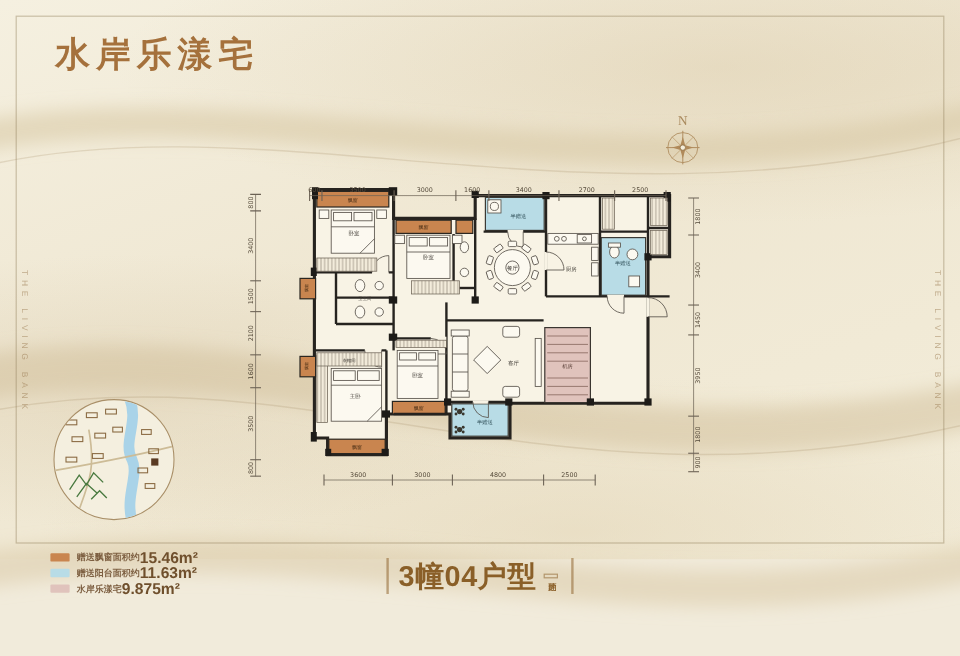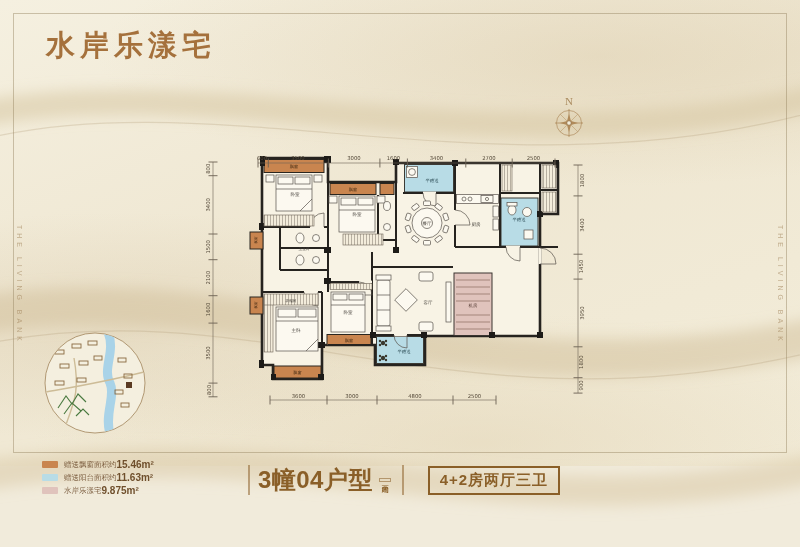--- a/index.html
+++ b/index.html
@@ -36,22 +36,22 @@
   .compass{position:absolute;left:552px;top:96px;width:34px;z-index:3;text-align:center;}
   .compass-n{font-size:11px;color:#a98a5e;font-family:"Liberation Serif",serif;line-height:10px;}
   .plan{position:absolute;left:200px;top:92px;z-index:2;}
   .sitemap{position:absolute;left:42px;top:330px;z-index:2;}
   .legend{position:absolute;left:42px;top:458px;z-index:2;}
   .legend-row{display:flex;align-items:center;height:13px;}
   .swatch{width:16px;height:7px;margin-right:6px;border-radius:1px;}
   .swatch.orange{background:#c9854f;}
   .swatch.blue{background:#b8dce6;}
   .swatch.pink{background:#e0c3bc;}
-  .legend-label{font-size:7.5px;color:#7d5f41;}
-  .legend-value{font-size:10px;font-weight:700;color:#6f4f2c;}
+  .legend-label{font-size:7.5px;color:#7d5f41;font-weight:bold;}
+  .legend-value{font-size:13px;font-weight:700;color:#6f4f2c;}
   .footer{
     position:absolute;left:0;right:0;top:464px;z-index:2;
     display:flex;justify-content:center;align-items:center;
   }
   .v-divider{width:2px;height:30px;background:rgba(143,100,48,.55);margin:0 8px;}
   .unit-name,.area-value{
     font-size:24px;font-weight:700;color:#8a5f28;letter-spacing:.5px;margin:0;
   }
   .area-note{
     writing-mode:vertical-rl;font-size:7px;line-height:1.1;color:#8a5f28;
@@ -460,16 +460,15 @@
       <span class="legend-label">水岸乐漾宅</span>
       <span class="legend-value">9.875m²</span>
     </div>
   </div>
 
   <div class="footer">
     <span class="v-divider"></span>
     <span class="unit-name">3幢04户型</span>
     <span class="area-note">建面约</span>
     <span class="v-divider"></span>
-    <span class="spec-box">4+2房两厅三卫</span>
   </div>
 
 </div>
 
 </body></html>

